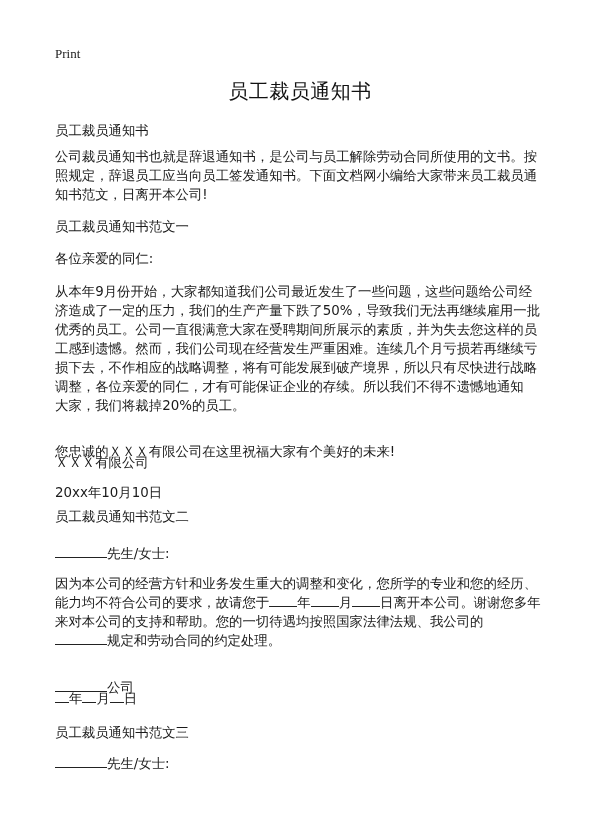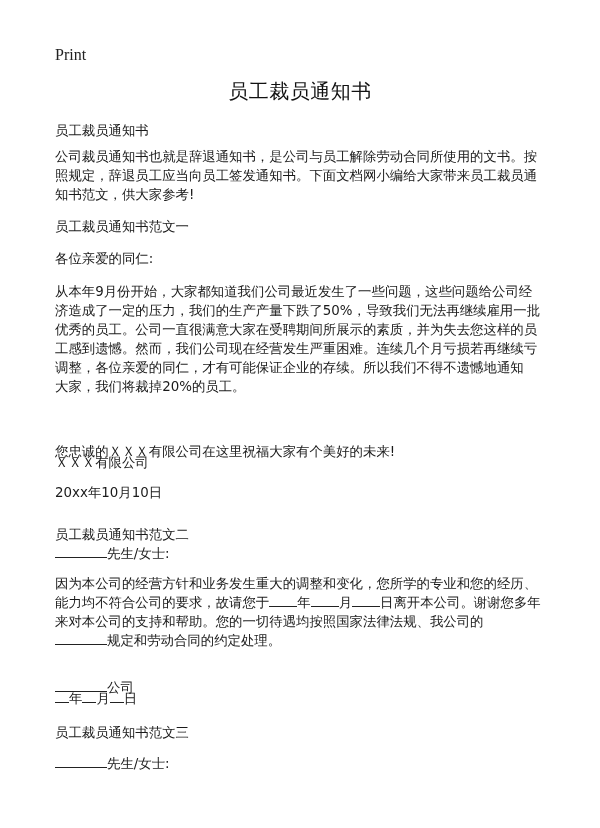--- a/index.html
+++ b/index.html
@@ -1,19 +1,19 @@
 <!DOCTYPE html>
 <html><head>
 <meta charset="utf-8">
 <style>
   html, body { margin: 0; padding: 0; background: #ffffff; }
   body { width: 600px; height: 828px; position: relative; overflow: hidden;
          font-family: "DejaVu Sans", "Liberation Sans", sans-serif; color: #111111; }
   .print { position: absolute; left: 55px; top: 46px; font-family: "Liberation Serif", "DejaVu Serif", serif;
-           font-size: 16px; color: #222; }
+           font-size: 13px; color: #222; }
   .title { position: absolute; left: 0; width: 600px; top: 78px; text-align: center;
            font-size: 20px; letter-spacing: 0.5px; color: #111; }
   .p { position: absolute; left: 55px; width: 492px; font-size: 13.4px; line-height: 19px;
        color: #1a1a1a; margin: 0; white-space: normal; word-break: break-all; }
   .blank { display: inline-block; border-bottom: 1px solid #222; height: 12px; vertical-align: baseline; }
   .b8 { width: 52px; }
   .b4 { width: 28px; }
   .b2 { width: 14px; }
   .line { display: block; white-space: nowrap; }
 </style>
@@ -22,40 +22,41 @@
 
 <div class="print">Print</div>
 
 <div class="title">员工裁员通知书</div>
 
 <p class="p" style="top:121px">员工裁员通知书</p>
 
 <p class="p" style="top:147px">
   <span class="line">公司裁员通知书也就是辞退通知书，是公司与员工解除劳动合同所使用的文书。按</span>
   <span class="line">照规定，辞退员工应当向员工签发通知书。下面文档网小编给大家带来员工裁员通</span>
-  <span class="line">知书范文，供大家参考!</span>
+  <span class="line">知书范文，日离开本公司!</span>
 </p>
 
 <p class="p" style="top:217px">员工裁员通知书范文一</p>
 <p class="p" style="top:249px">各位亲爱的同仁:</p>
 
 <p class="p" style="top:282px">
   <span class="line">从本年9月份开始，大家都知道我们公司最近发生了一些问题，这些问题给公司经</span>
   <span class="line">济造成了一定的压力，我们的生产产量下跌了50%，导致我们无法再继续雇用一批</span>
   <span class="line">优秀的员工。公司一直很满意大家在受聘期间所展示的素质，并为失去您这样的员</span>
   <span class="line">工感到遗憾。然而，我们公司现在经营发生严重困难。连续几个月亏损若再继续亏</span>
+  <span class="line">损下去，不作相应的战略调整，将有可能发展到破产境界，所以只有尽快进行战略</span>
   <span class="line">调整，各位亲爱的同仁，才有可能保证企业的存续。所以我们不得不遗憾地通知</span>
   <span class="line">大家，我们将裁掉20%的员工。</span>
 </p>
 
 <p class="p" style="top:442px">您忠诚的ＸＸＸ有限公司在这里祝福大家有个美好的未来!</p>
 <p class="p" style="top:453px">ＸＸＸ有限公司</p>
 <p class="p" style="top:483px">20xx年10月10日</p>
 
-<p class="p" style="top:525px">员工裁员通知书范文二</p>
+<p class="p" style="top:507px">员工裁员通知书范文二</p>
 <p class="p" style="top:544px">
   <span class="blank b8"></span><span>先生/女士:</span>
 </p>
 
 <p class="p" style="top:574px">
   <span class="line">因为本公司的经营方针和业务发生重大的调整和变化，您所学的专业和您的经历、</span>
   <span class="line"><span>能力均不符合公司的要求，故请您于</span><span class="blank b4"></span><span>年</span><span class="blank b4"></span><span>月</span><span class="blank b4"></span><span>日离开本公司。谢谢您多年</span></span>
   <span class="line">来对本公司的支持和帮助。您的一切待遇均按照国家法律法规、我公司的</span>
   <span class="line"><span class="blank b8"></span><span>规定和劳动合同的约定处理。</span></span>
 </p>

